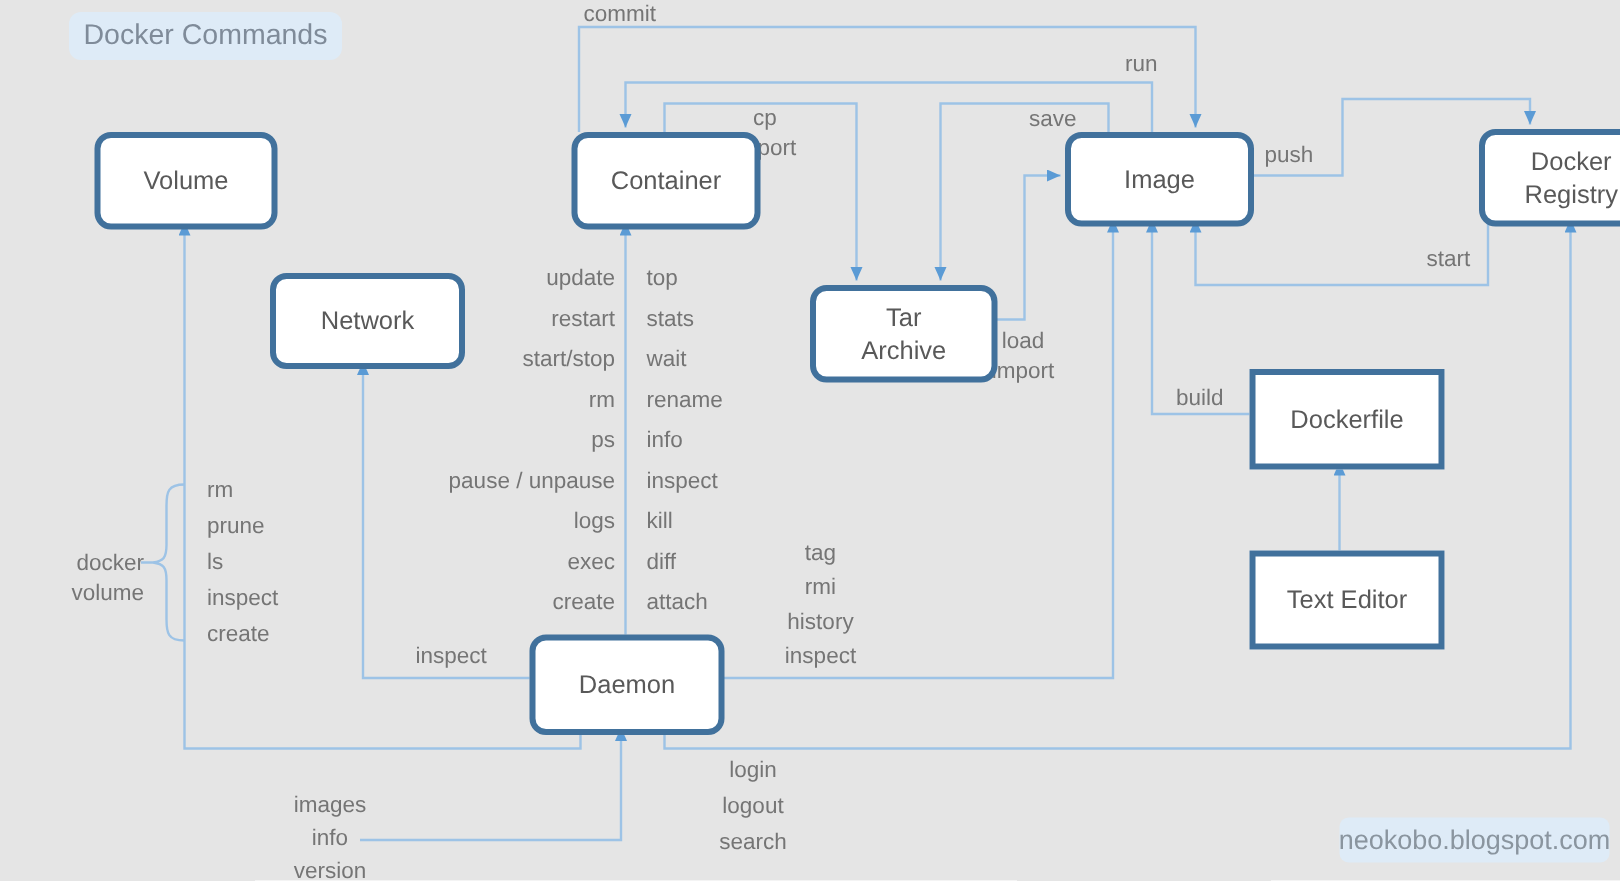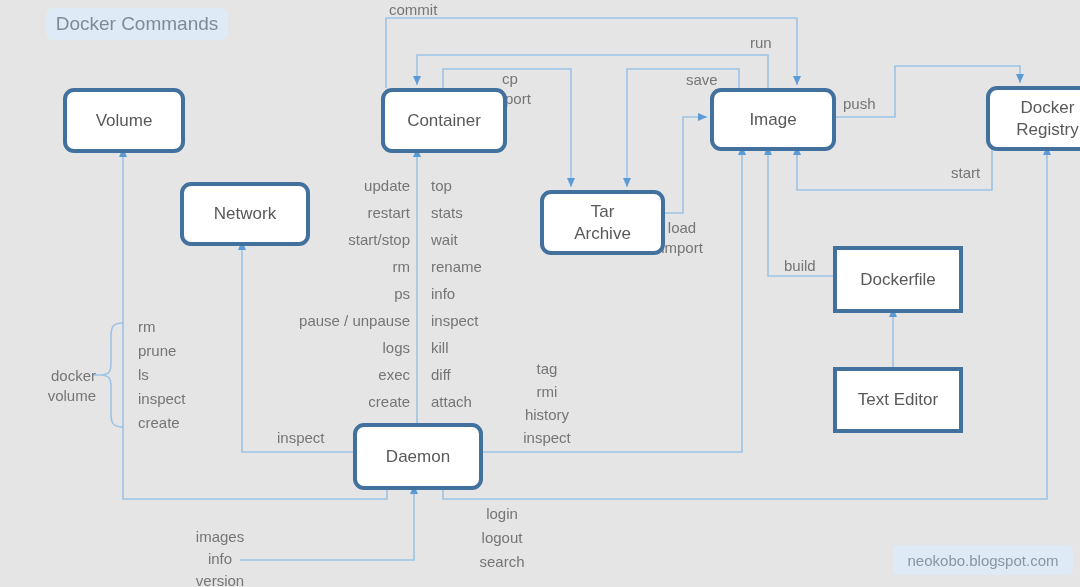--- a/index.html
+++ b/index.html
@@ -19,21 +19,21 @@
   .badge{position:absolute;z-index:2;background:var(--badge_bg);border-radius:8px;
          display:flex;align-items:center;justify-content:center;}
   .lbl{position:absolute;z-index:1;color:var(--label_text);font-size:15px;
        white-space:pre-line;line-height:1.35;text-align:right;}
   .lbl.center{text-align:center;}
   .lbl.right{text-align:right;}
   .cmdlist{position:absolute;z-index:1;color:var(--label_text);font-size:15px;}
   .cmdlist div{line-height:inherit;}
   #title-badge{left:46px;top:8px;width:182px;height:32px;color:var(--title_text);font-size:19px;}
   #watermark-badge{left:893px;top:545px;width:180px;height:30px;color:var(--watermark_text);
-                   font-size:15px;border-radius:6px;}
+                   font-size:18px;border-radius:6px;}
 </style>
 </head>
 <body>
 
 <div class="canvas">
 
   <svg class="wires" width="1080" height="587" viewBox="0 0 1080 587">
     <defs>
       <marker id="arr" markerUnits="userSpaceOnUse" markerWidth="12" markerHeight="12" refX="9" refY="4" orient="auto">
         <path d="M0,0 L9,4 L0,8 Z" style="fill:var(--arrow);stroke:none"></path>

